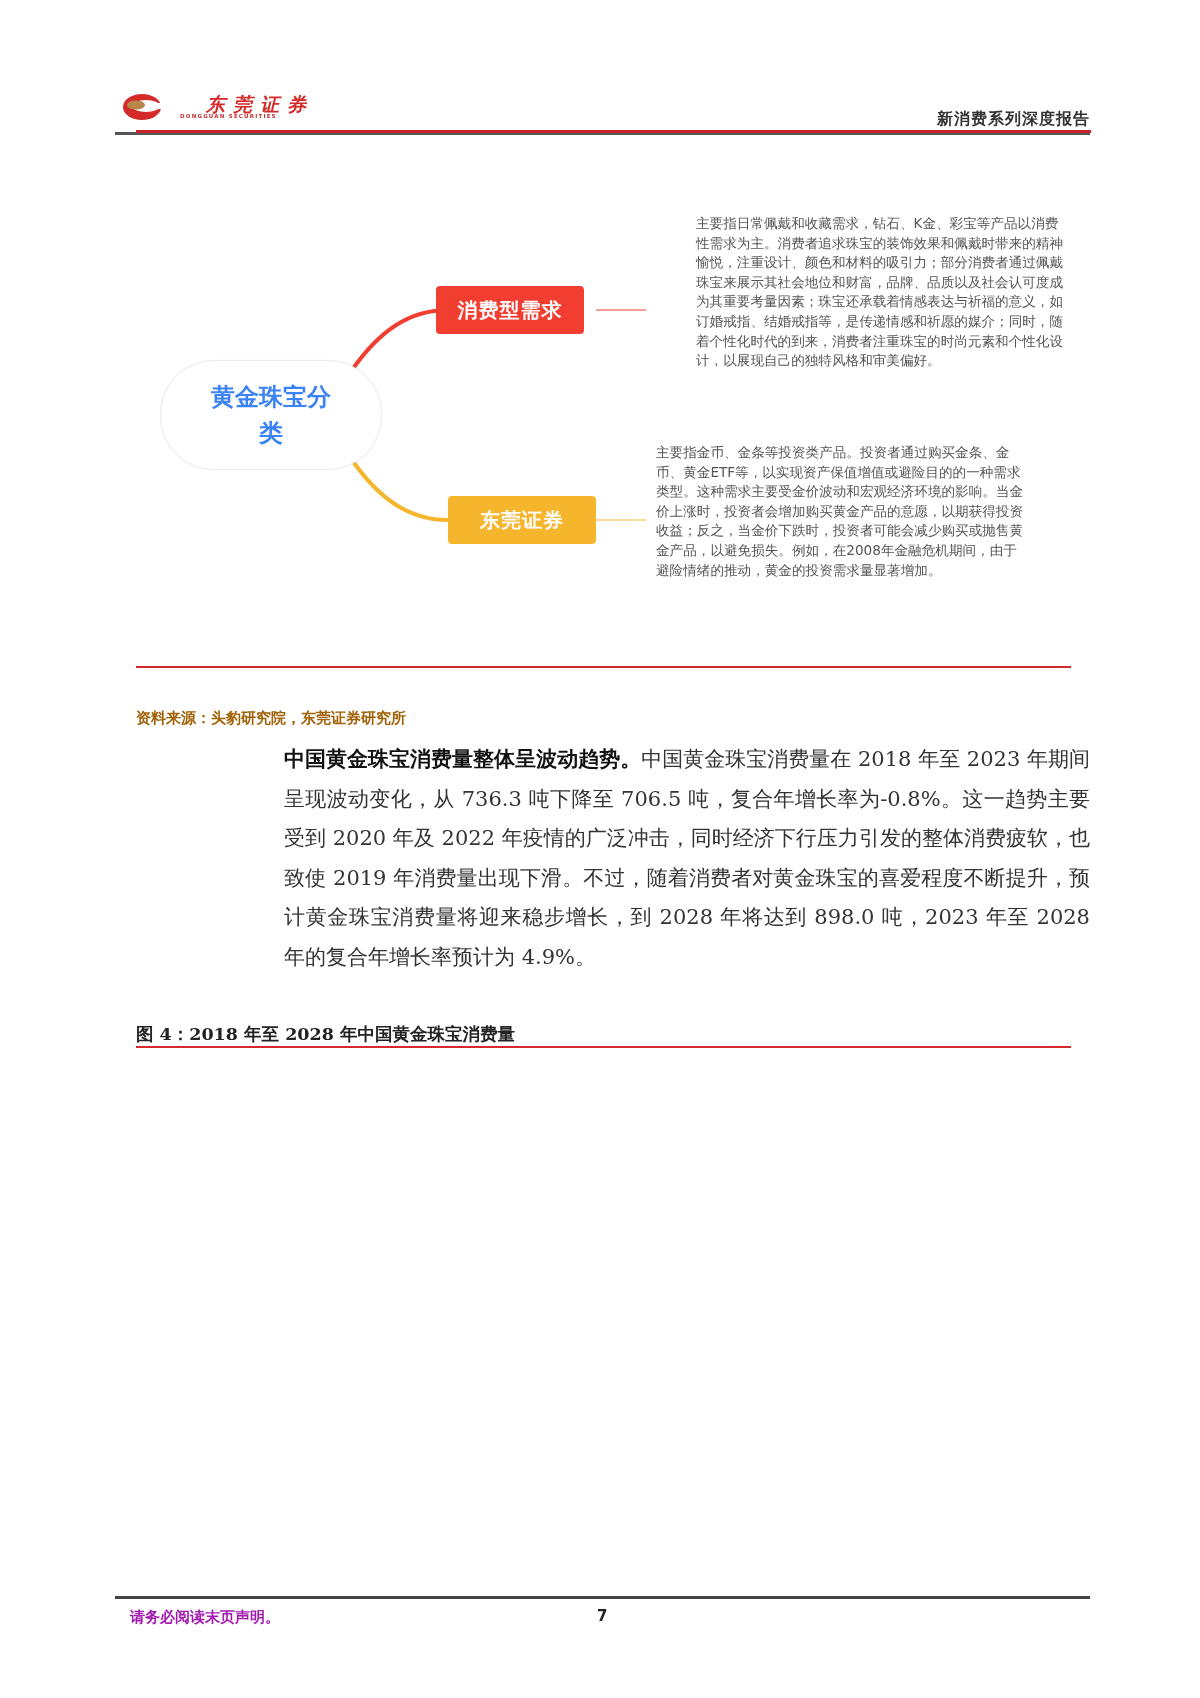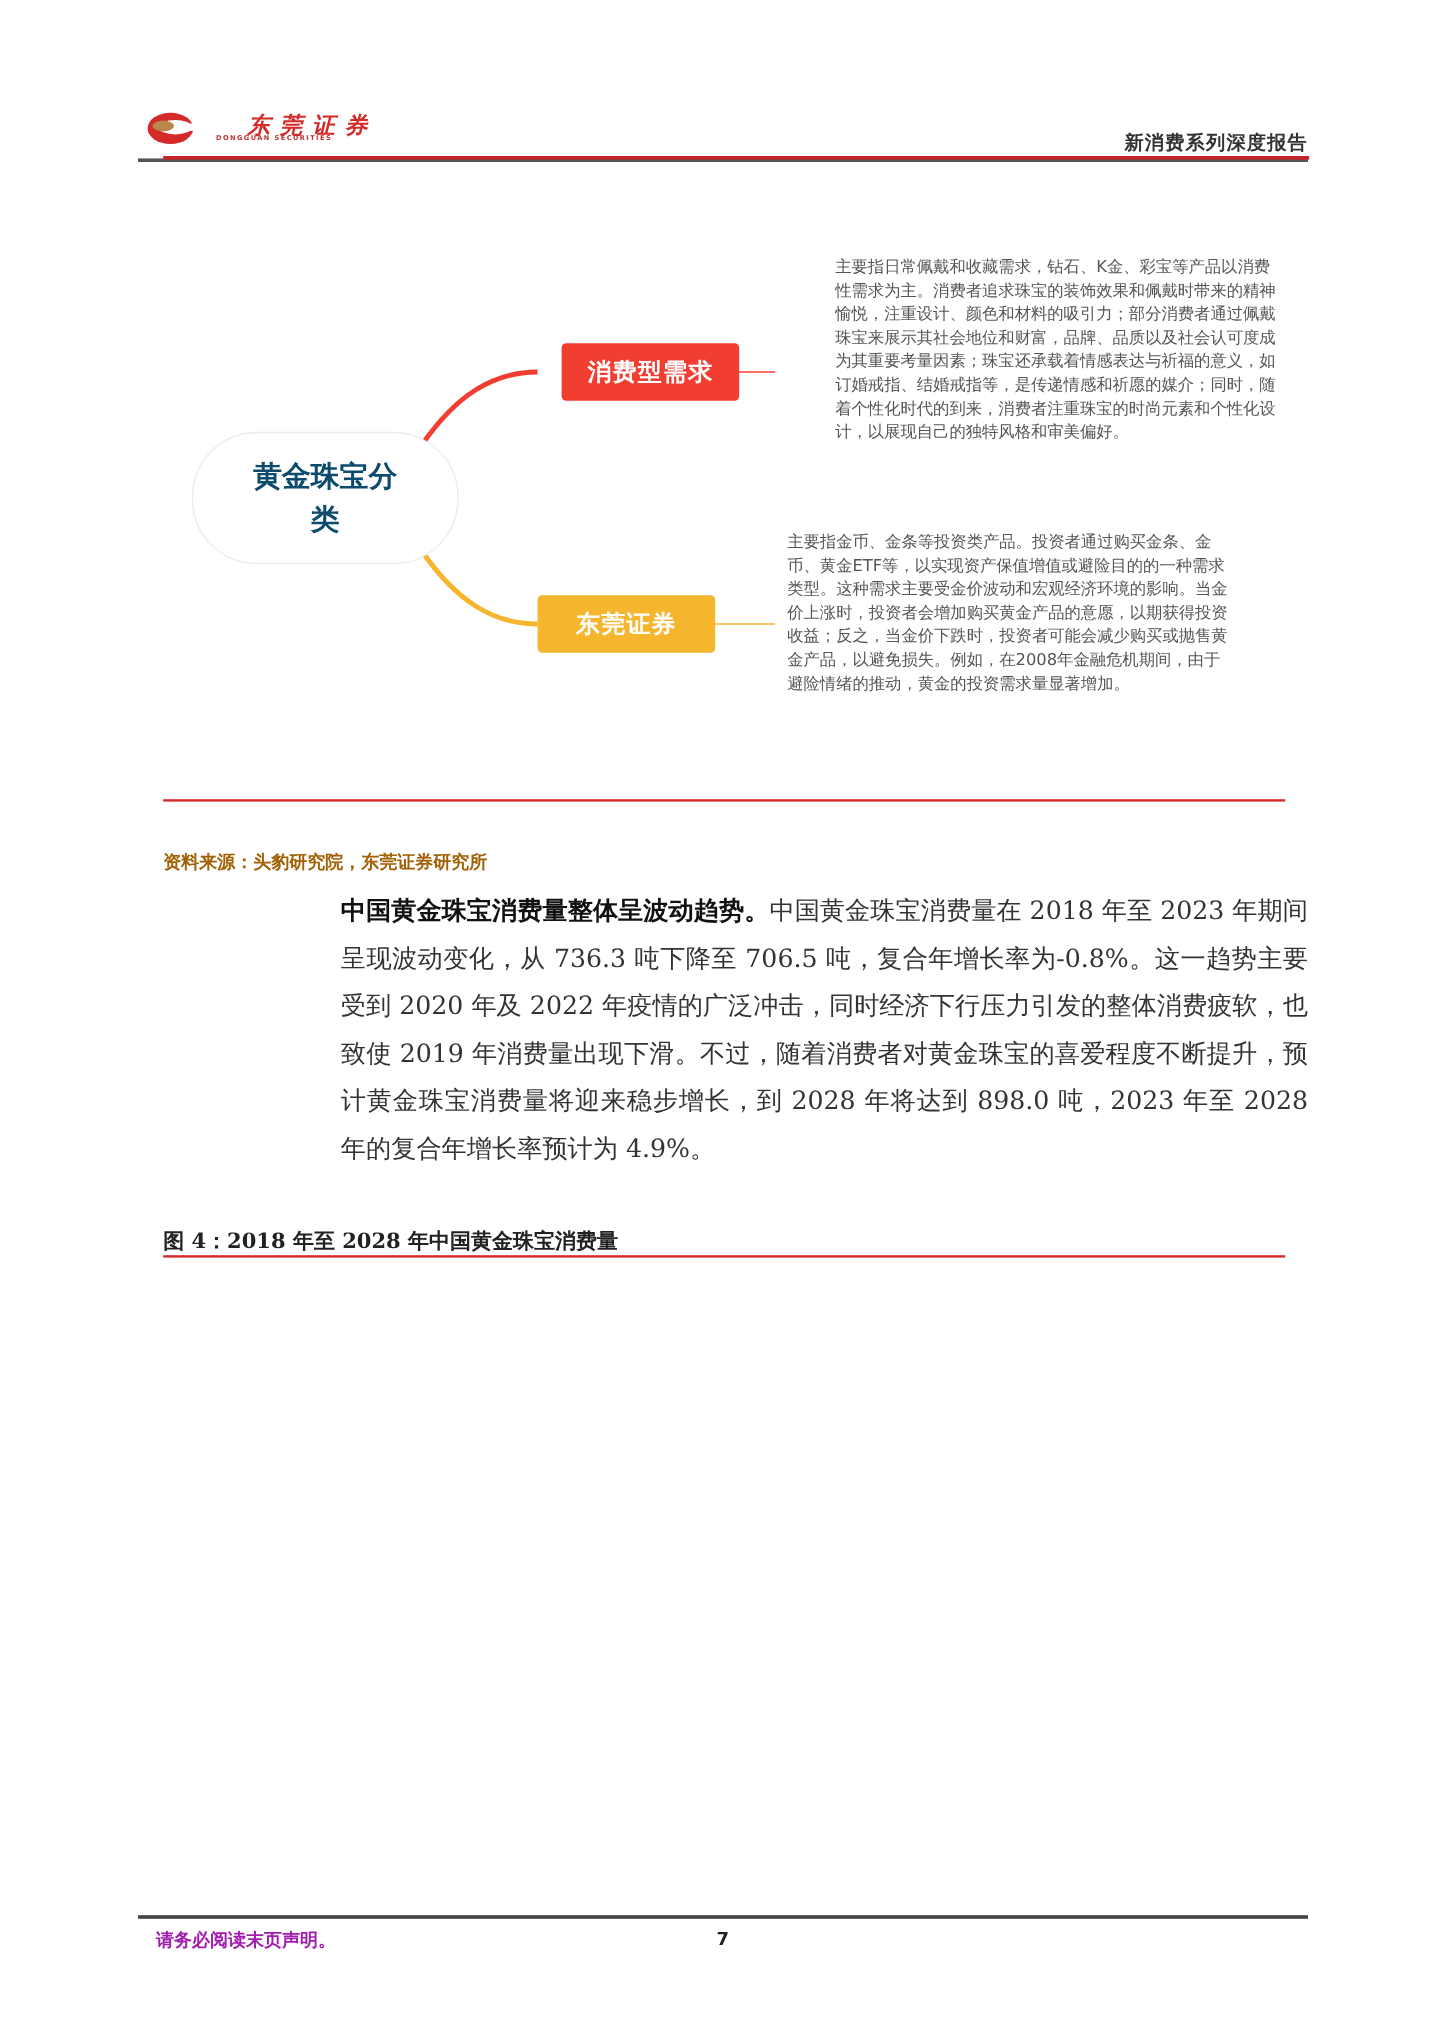--- a/index.html
+++ b/index.html
@@ -11,25 +11,25 @@
   .logo-mark { left:122px; top:93px; width:42px; height:28px; }
   .logo-cn { left:178px; top:92px; font-family:"DejaVu Serif", serif; font-size:19px; font-weight:bold;
              color:#d42a2a; letter-spacing:8px; font-style:italic;margin-left:28px; }
   .logo-en { left:180px; top:113px; font-size:5.5px; color:#c23030; letter-spacing:1.2px; font-weight:bold; }
   .header-title { right:110px; top:109px; font-size:16px; font-weight:bold; color:#333; letter-spacing:1px; }
   .header-rule-gray { left:115px; top:132px; width:975px; height:3px; background:#555; }
   .header-rule-red { left:136px; top:130px; width:955px; height:3px; background:#c8232c; }
   .root-node { left:160px; top:360px; width:220px; height:108px; border-radius:54px;
                border:1.5px solid #ececec; background:#fff; box-shadow:0 0 2px rgba(0,0,0,0.05);
                display:flex; align-items:center; justify-content:center; text-align:center;
-               font-size:24px; font-weight:bold; color:#0c4a6e; line-height:36px; }
+               font-size:24px; font-weight:bold; color:#3b82f6; line-height:36px; }
   .root-node span { width:140px; display:block; }
   .branch-node { width:148px; height:48px; border-radius:4px; color:#fff; font-size:20px; font-weight:bold;
                  display:flex; align-items:center; justify-content:center; letter-spacing:1px; }
-  .branch-consumer { left:468px; top:286px; background:#f23d31; }
+  .branch-consumer { left:436px; top:286px; background:#f23d31; }
   .branch-invest { left:448px; top:496px; background:#f5b52c; }
   .leaf-text { width:370px; font-size:13.6px; line-height:19.6px; color:#555; }
   .leaf-consumer { left:656px; top:214px;margin-left:40px; }
   .leaf-invest { left:656px; top:443px; }
 
   
   .src-rule { left:136px; top:666px; width:935px; height:2px; background:#d42a2a; }
   .source-text { left:136px; top:709px; font-size:15px; font-weight:bold; color:#a16207; }
 
   

